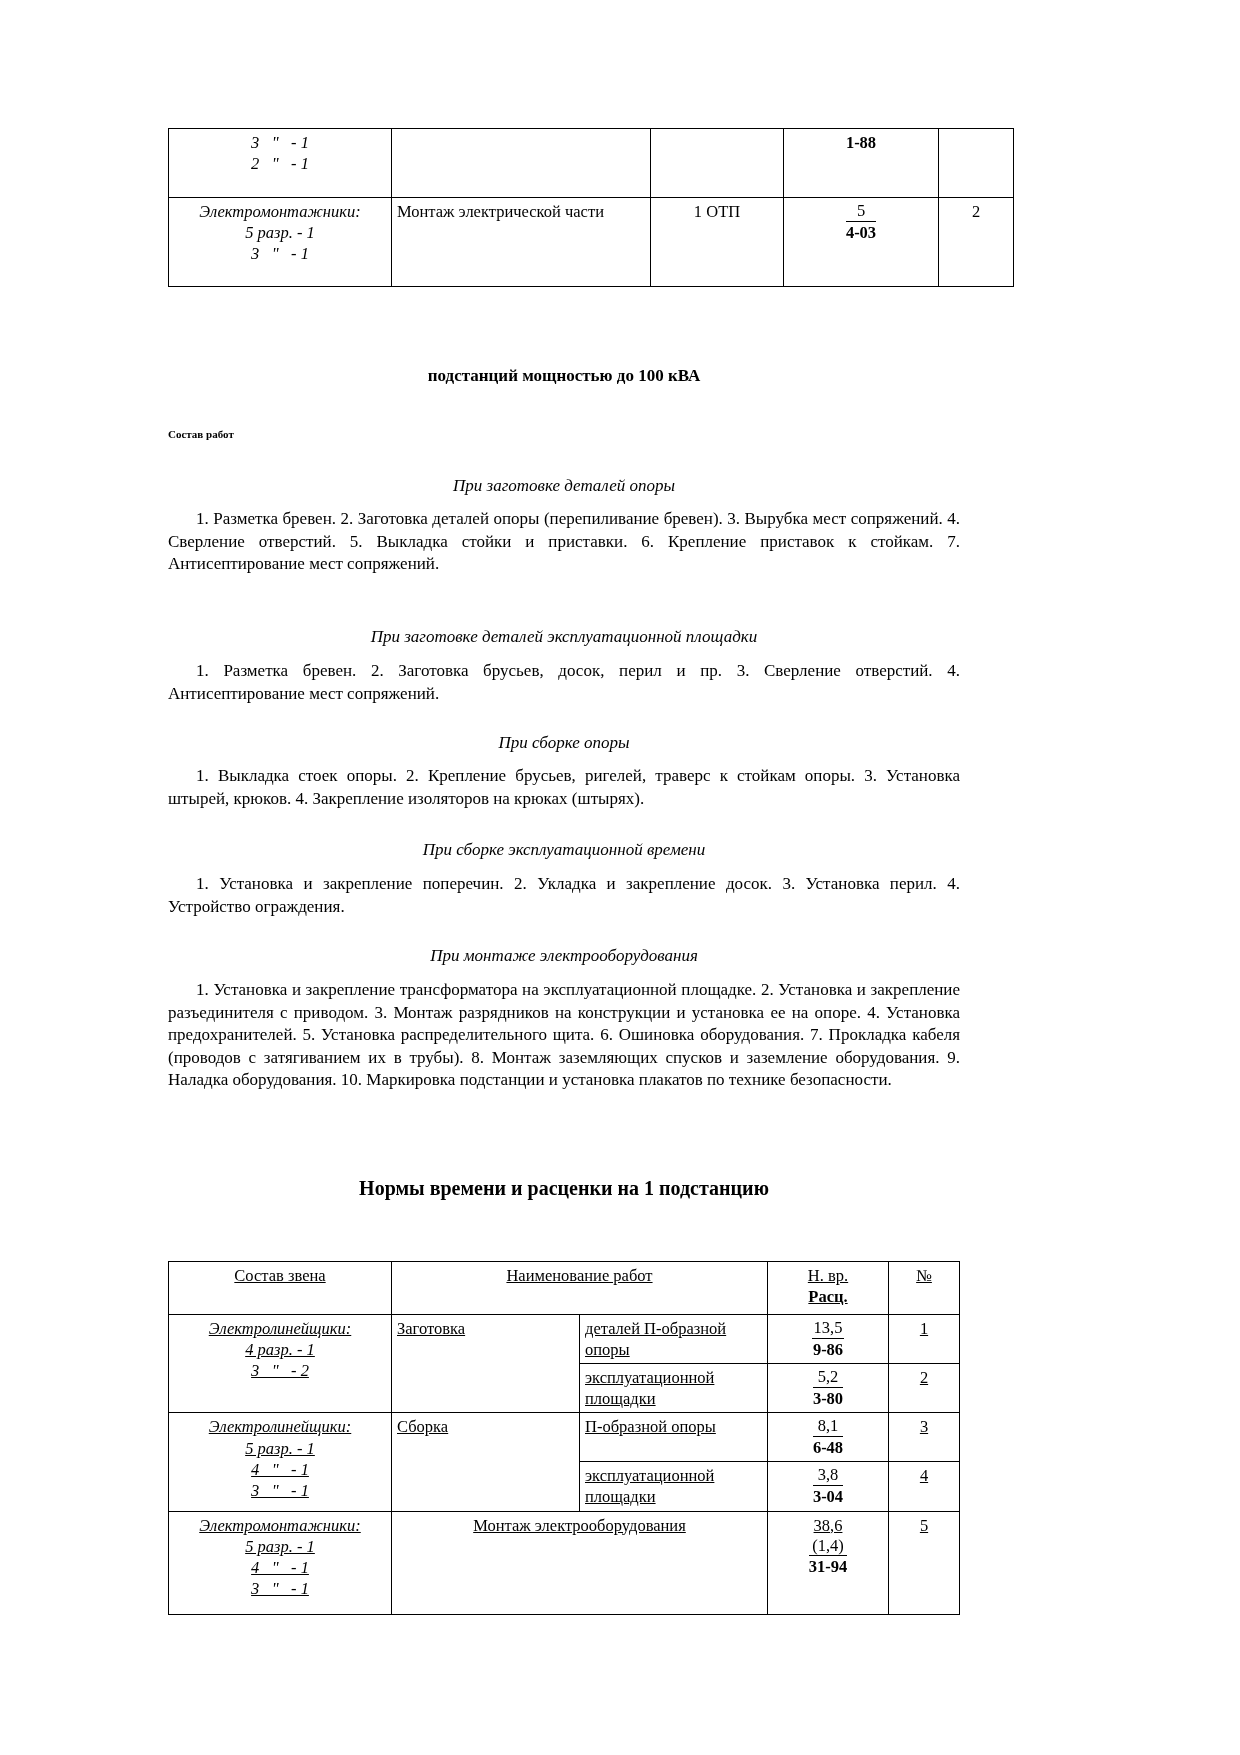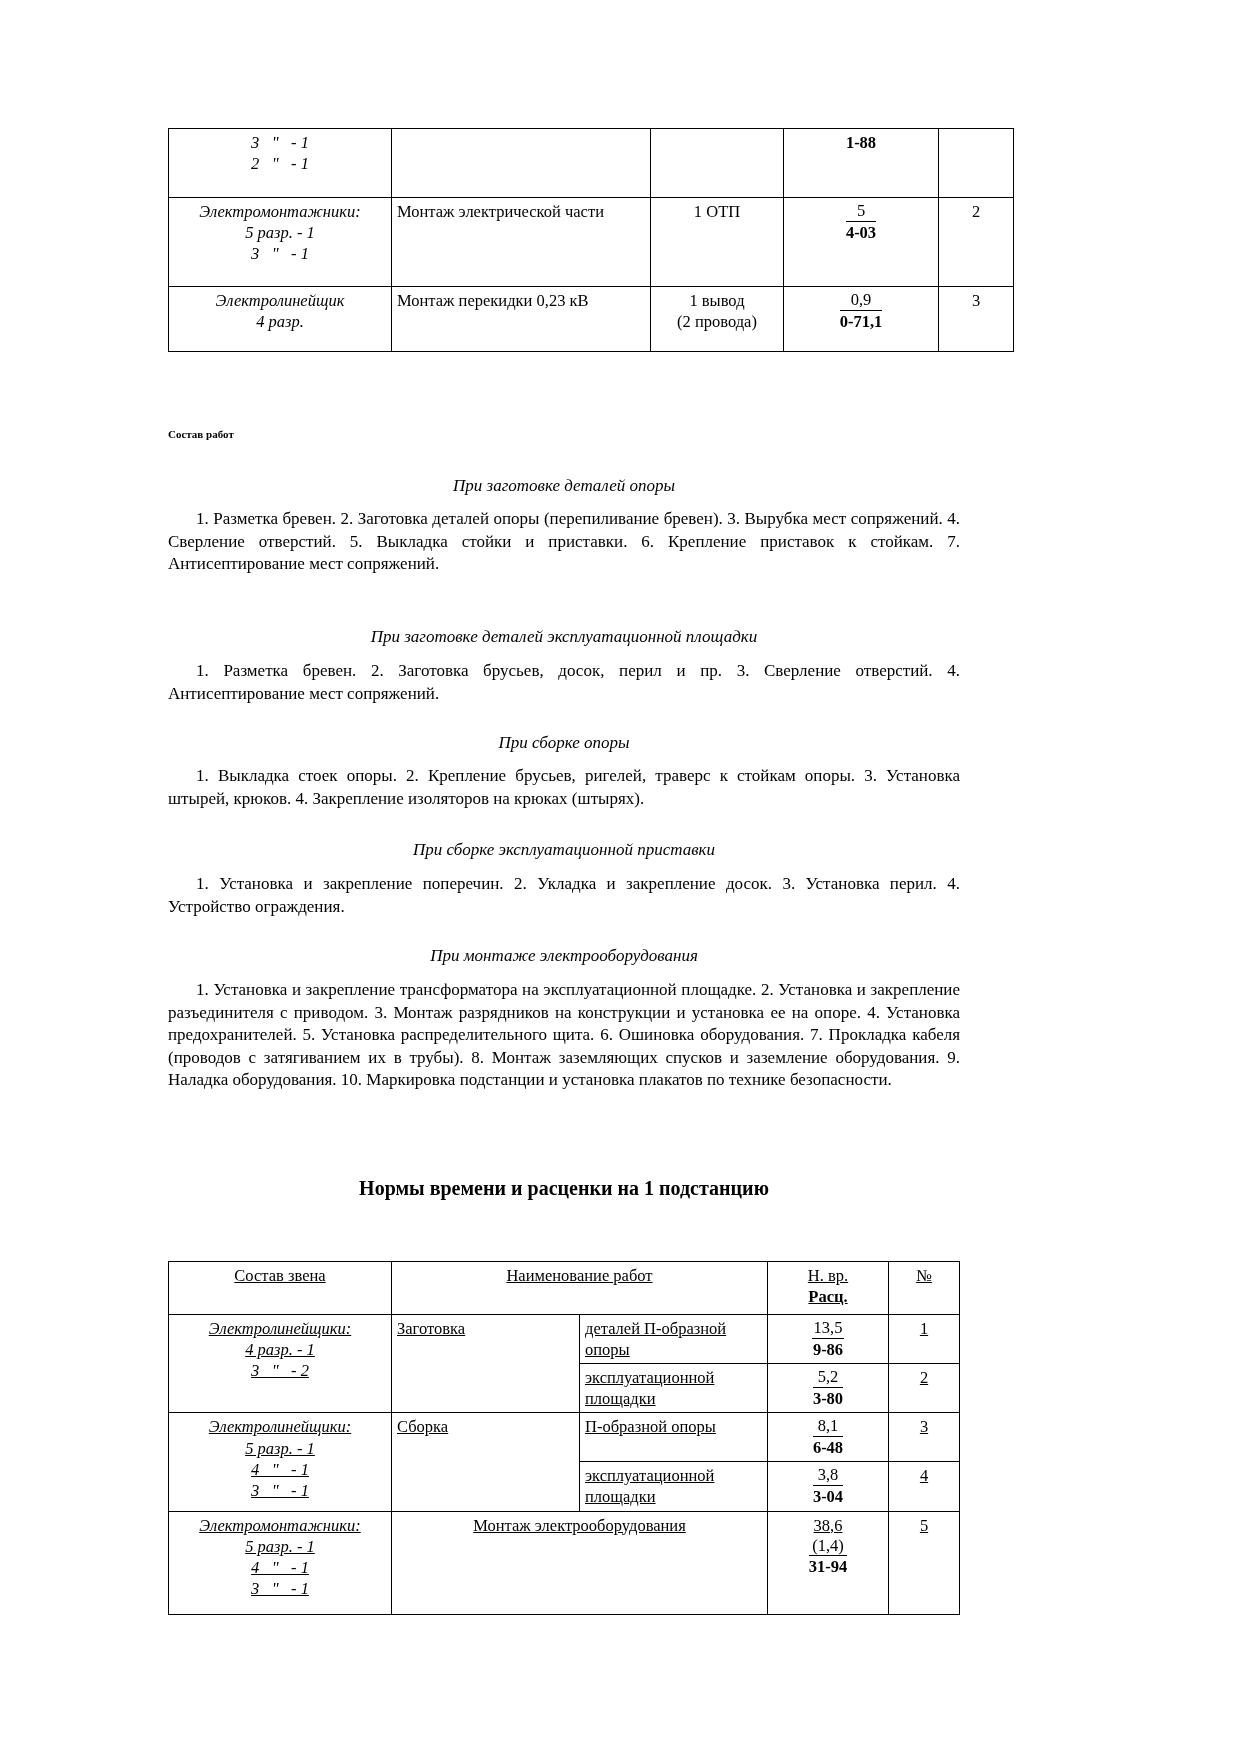--- a/index.html
+++ b/index.html
@@ -125,40 +125,25 @@
       <td class="c-unit mid">1 ОТП</td>
       <td class="c-norm">
         <span class="frac">
           <span class="num">5</span>
           <span class="den">4-03</span>
         </span>
       </td>
       <td class="c-no mid">2</td>
     </tr>
 
-    <tr>
-      <td class="c-crew" style="height:58px;">
-        <span class="crew-line">Электролинейщик</span>
-        <span class="crew-line">4 разр.</span>
-      </td>
-      <td class="c-work">Монтаж перекидки 0,23 кВ</td>
-      <td class="c-unit" style="white-space:pre-line;">1 вывод
-(2 провода)</td>
-      <td class="c-norm">
-        <span class="frac">
-          <span class="num">0,9</span>
-          <span class="den">0-71,1</span>
-        </span>
-      </td>
-      <td class="c-no bot">3</td>
-    </tr>
   </tbody>
 </table>
 
 <div class="blk" style="top:365px;">
+  <div class="sec-title">подстанций мощностью до  100 кВА</div>
 </div>
 
 <div class="blk" style="top:428px;">
   <div class="sub-head">Состав работ</div>
 </div>
 
 <div class="blk" style="top:468px;">
   <div class="it-head">При заготовке деталей опоры</div>
 </div>
 <div class="blk" style="top:508px;">
@@ -173,21 +158,21 @@
 </div>
 
 <div class="blk" style="top:725px;">
   <div class="it-head">При сборке опоры</div>
 </div>
 <div class="blk" style="top:765px;">
   <p class="para">1. Выкладка стоек опоры. 2. Крепление брусьев, ригелей, траверс к стойкам опоры. 3. Установка штырей, крюков. 4. Закрепление изоляторов на крюках (штырях).</p>
 </div>
 
 <div class="blk" style="top:832px;">
-  <div class="it-head">При сборке эксплуатационной приставки</div>
+  <div class="it-head">При сборке эксплуатационной времени</div>
 </div>
 <div class="blk" style="top:873px;">
   <p class="para">1. Установка и закрепление поперечин. 2. Укладка и закрепление досок. 3. Установка перил. 4. Устройство ограждения.</p>
 </div>
 
 <div class="blk" style="top:938px;">
   <div class="it-head">При монтаже электрооборудования</div>
 </div>
 <div class="blk" style="top:979px;">
   <p class="para">1. Установка и закрепление трансформатора на эксплуатационной площадке. 2. Установка и закрепление разъединителя с приводом. 3. Монтаж разрядников на конструкции и установка ее на опоре. 4. Установка предохранителей. 5. Установка распределительного щита. 6. Ошиновка оборудования. 7. Прокладка кабеля (проводов с затягиванием их в трубы). 8. Монтаж заземляющих спусков и заземление оборудования. 9. Наладка оборудования. 10. Маркировка подстанции и установка плакатов по технике безопасности.</p>

